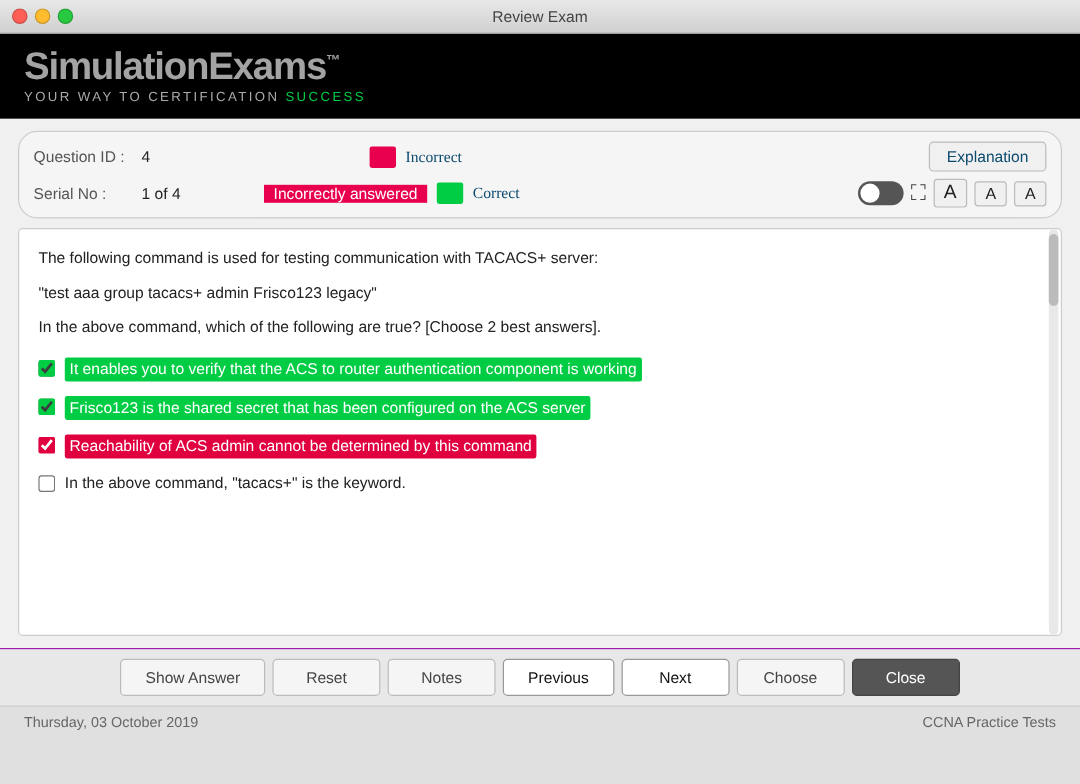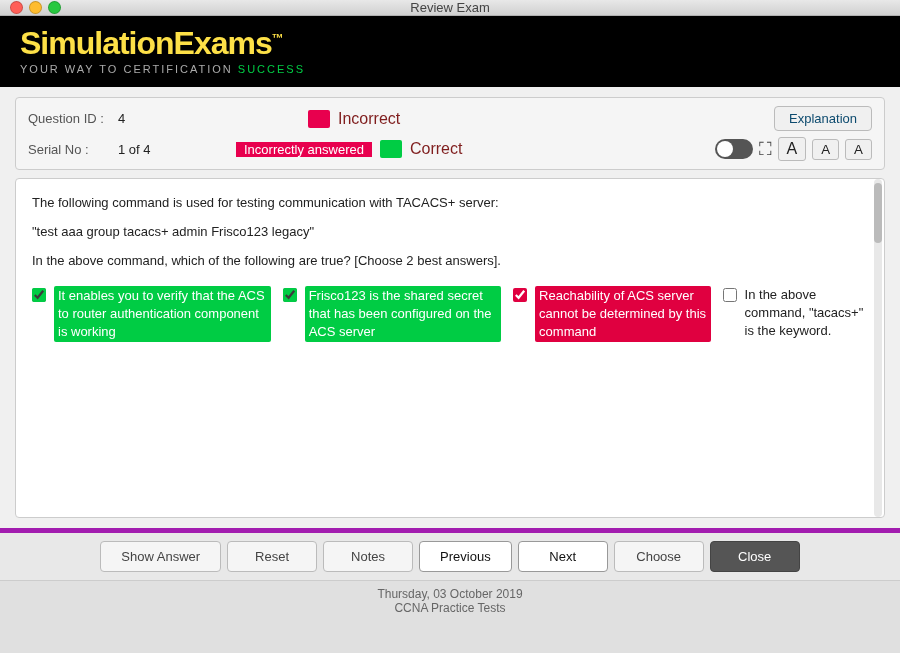--- a/index.html
+++ b/index.html
@@ -8,21 +8,21 @@
       background: #e0e0e0;
       width: 900px;
       height: 653px;
       overflow: hidden;
       font-size: 13px;
     }
 
     
     .title-bar {
       background: linear-gradient(180deg, #e8e8e8 0%, #d0d0d0 100%);
-      height: 16px;
+      height: 28px;
       display: flex;
       align-items: center;
       justify-content: center;
       border-bottom: 1px solid #b0b0b0;
       position: relative;
     }
     .title-bar-buttons {
       position: absolute;
       left: 10px;
       display: flex;
@@ -47,21 +47,21 @@
 
     
     .header-banner {
       background: #000;
       padding: 10px 20px 12px 20px;
       display: flex;
       flex-direction: column;
       align-items: flex-start;
     }
     .header-logo {
-      color: #fde047;
+      color: #a3a3a3;
       font-size: 32px;
       font-weight: bold;
       letter-spacing: -1px;
       line-height: 1.1;
     }
     .header-logo sup {
       font-size: 12px;
       vertical-align: super;
     }
     .header-tagline {
@@ -78,21 +78,21 @@
     
     .main-container {
       background: #f0f0f0;
       padding: 10px 15px;
     }
 
     
     .info-panel {
       background: #f5f5f5;
       border: 1px solid #ccc;
-      border-radius: 4px;
+      border-radius: 16px;
       padding: 8px 12px;
       margin-bottom: 8px;
       display: flex;
       flex-direction: column;
       gap: 6px;
     }
     .info-row {
       display: flex;
       align-items: center;
       gap: 10px;
@@ -123,23 +123,24 @@
       border-radius: 2px;
     }
     .color-dot-green {
       width: 22px;
       height: 18px;
       background: #00cc44;
       display: inline-block;
       border-radius: 2px;
     }
     .status-text {
-      font-size: 16px;
-      color: #7f1d1d;
+      font-size: 13px;
+      color: #0c4a6e;
       min-width: 60px;
+      font-family: Liberation Serif, serif;
     }
 
     .explanation-btn {
       background: #f0f0f0;
       border: 1px solid #bbb;
       border-radius: 4px;
       padding: 4px 14px;
       font-size: 13px;
       cursor: pointer;
       color: #0c4a6e;
@@ -209,21 +210,21 @@
       overflow-y: auto;
     }
 
     .question-text {
       margin-bottom: 8px;
     }
 
     .answer-options {
       margin-top: 14px;
       display: flex;
-      flex-direction: row;
+      flex-direction: column;
       gap: 12px;
     }
 
     .answer-option {
       display: flex;
       align-items: flex-start;
       gap: 8px;
     }
 
     .answer-option input[type="checkbox"] {
@@ -247,21 +248,21 @@
     .option-incorrect {
       background: #e00040;
       color: #fff;
       padding: 1px 4px;
       border-radius: 2px;
     }
 
     
     .bottom-bar {
       background: #e8e8e8;
-      border-top: 5px solid #a21caf;
+      border-top: 1px solid #a21caf;
       padding: 8px 15px;
       display: flex;
       gap: 6px;
       justify-content: center;
       align-items: center;
     }
     .bottom-btn {
       border: 1px solid #bbb;
       background: #f5f5f5;
       border-radius: 4px;
@@ -286,21 +287,20 @@
     
     .footer {
       background: #e0e0e0;
       border-top: 1px solid #ccc;
       padding: 6px 20px;
       display: flex;
       justify-content: space-between;
       align-items: center;
       font-size: 12px;
       color: #666;
-      flex-direction: column;
     }
 
     .scrollbar-track {
       position: absolute;
       right: 2px;
       top: 0;
       bottom: 0;
       width: 8px;
       background: #e8e8e8;
       border-radius: 4px;
@@ -348,21 +348,21 @@
         <span class="status-text">Incorrect</span>
       </div>
       <div style="margin-left: auto;">
         <button class="explanation-btn">Explanation</button>
       </div>
     </div>
 
     <div class="info-row">
       <span class="info-label">Serial No :</span>
       <span class="info-value">1 of 4</span>
-      <div style="margin-left: 48px; display:flex; align-items:center; gap:8px;">
+      <div style="margin-left: 32px; display:flex; align-items:center; gap:8px;">
         <span class="status-badge-incorrect">Incorrectly answered</span>
         <span class="color-dot-green"></span>
         <span class="status-text">Correct</span>
       </div>
       <div class="right-controls">
         <div class="toggle-switch"></div>
         <span class="expand-icon">⛶</span>
         <button class="font-btn">A</button>
         <button class="font-btn">A</button>
         <button class="font-btn">A</button>
@@ -382,21 +382,21 @@
         <span class="option-text option-correct">It enables you to verify that the ACS to router authentication component is working</span>
       </div>
 
       <div class="answer-option">
         <input type="checkbox" checked="" style="accent-color: rgb(0, 204, 68);">
         <span class="option-text option-correct">Frisco123 is the shared secret that has been configured on the ACS server</span>
       </div>
 
       <div class="answer-option">
         <input type="checkbox" checked="" style="accent-color: rgb(224, 0, 64);">
-        <span class="option-text option-incorrect">Reachability of ACS server cannot be determined by this command</span>
+        <span class="option-text option-incorrect">Reachability of ACS admin cannot be determined by this command</span>
       </div>
 
       <div class="answer-option">
         <input type="checkbox" style="">
         <span class="option-text">In the above command, "tacacs+" is the keyword.</span>
       </div>
 
     </div>
 
     <div class="scrollbar-track">

